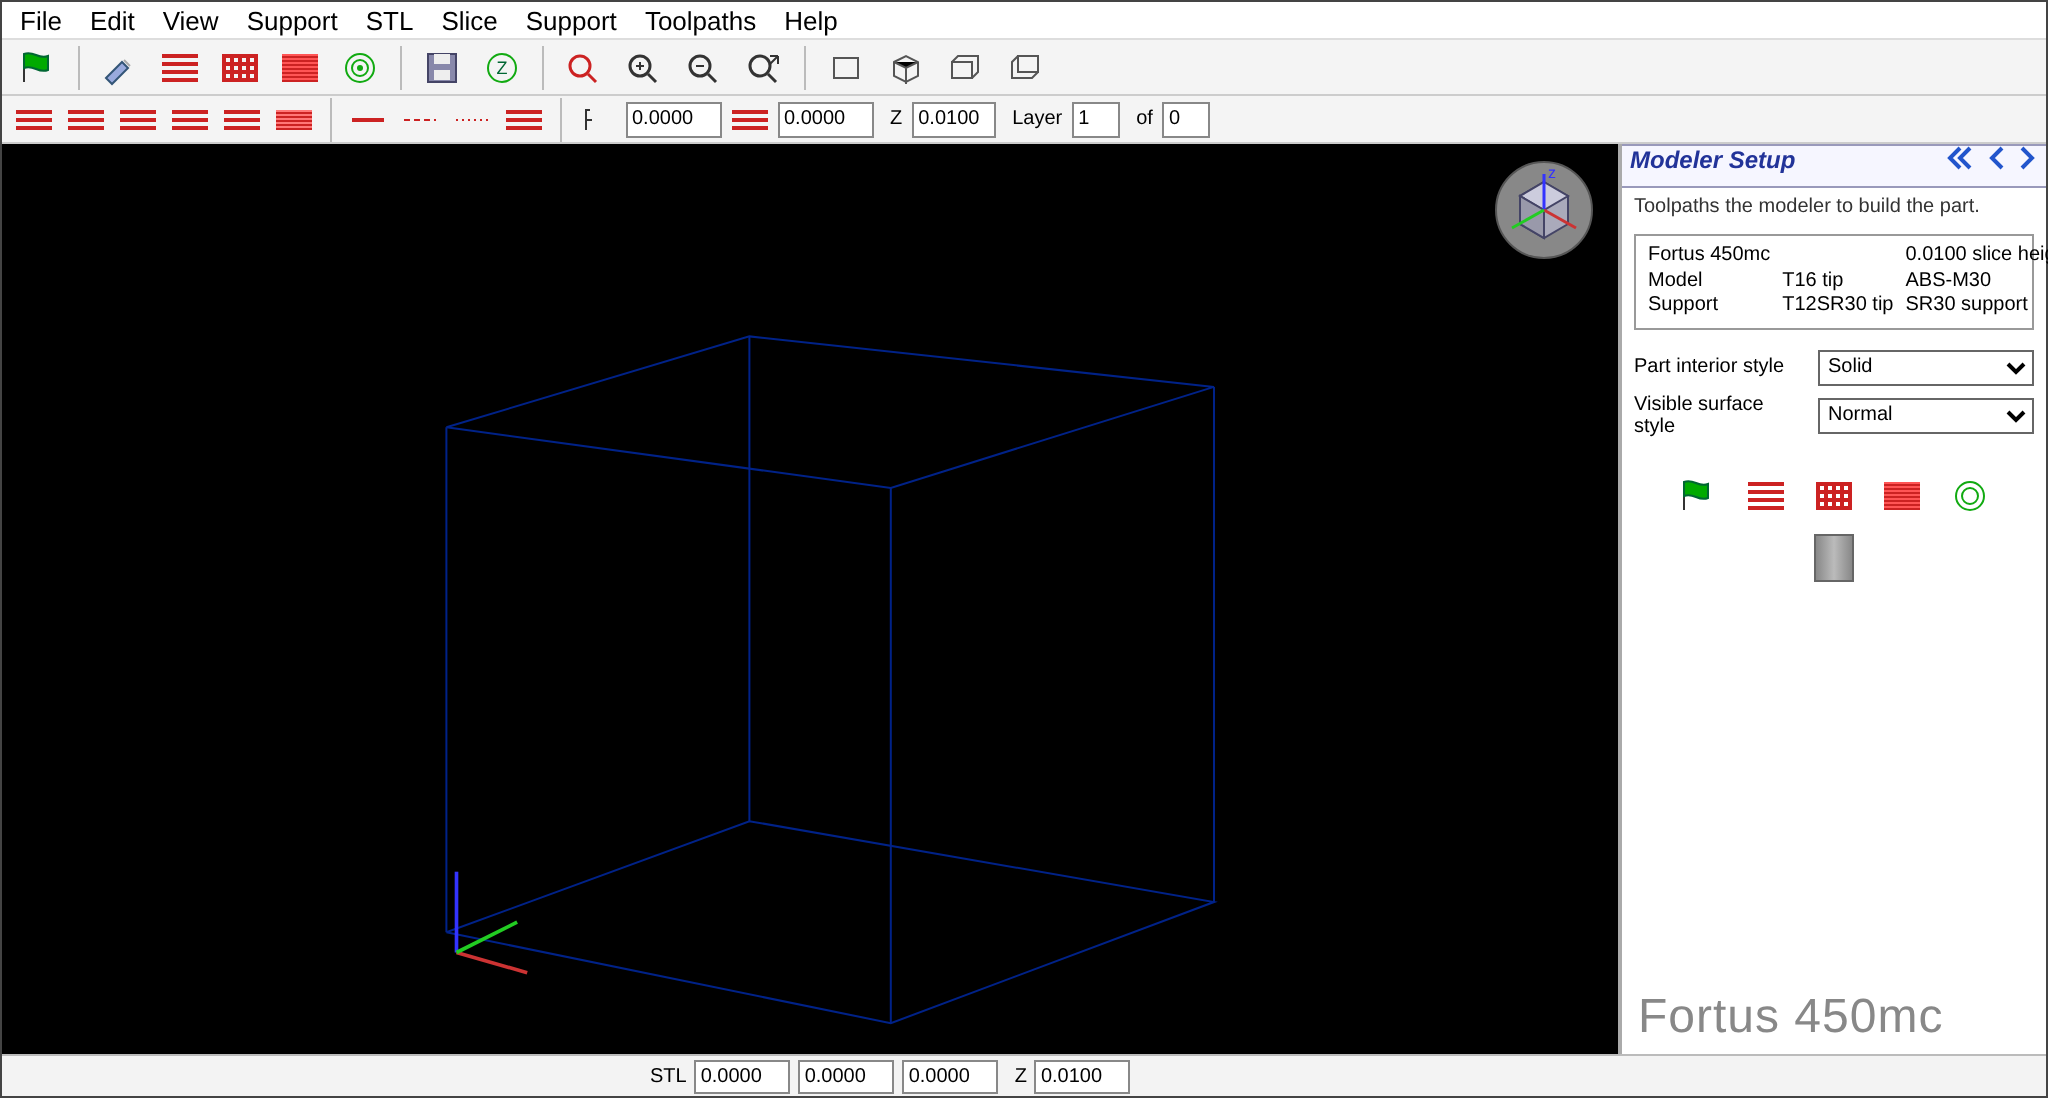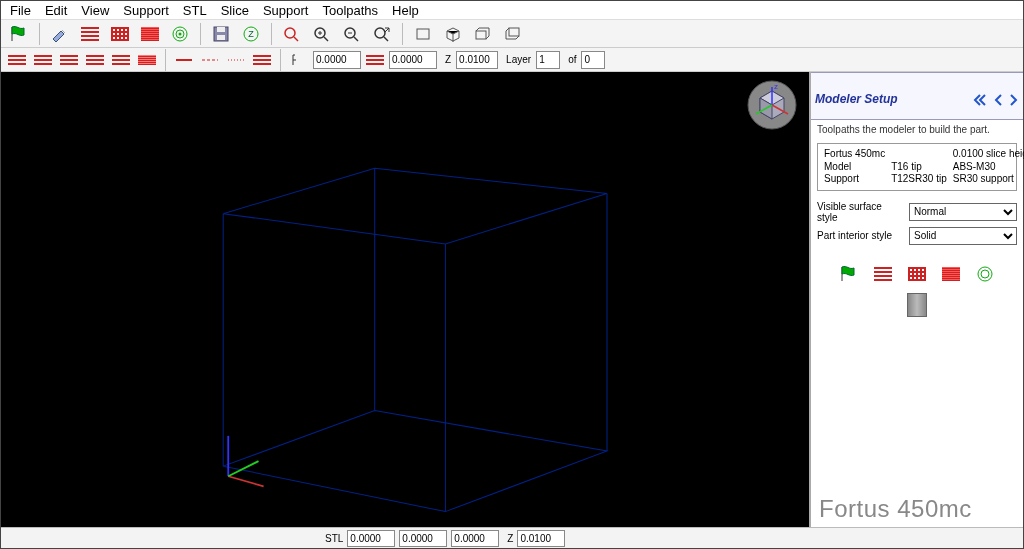--- a/index.html
+++ b/index.html
@@ -26,21 +26,21 @@
   .tb-field { height: 18px; font-size: 10px; border: 1px solid #888; padding: 0 2px; box-sizing: border-box; background: #fff; text-align: left; }
   .lbl { font-size: 10px; margin: 0 3px 0 6px; }
 
   
   .main-area { flex: 1; display: flex; min-height: 0; }
   .viewport { flex: 1; background: #000; position: relative; border-right: 1px solid #aaa; }
   .viewcube { position: absolute; top: 8px; right: 12px; width: 50px; height: 50px; }
   .sidebar { width: 212px; display: flex; flex-direction: column; background: #fff; border-left: 1px solid #aaa; }
 
   
-  .side-head { display: flex; align-items: flex-end; height: 20px; padding: 13px 4px; border-top: 1px solid #99b; border-bottom: 1px solid #99b; background: #f6f6ff; }
+  .side-head { display: flex; align-items: flex-start; height: 20px; padding: 0 4px; border-top: 1px solid #99b; border-bottom: 1px solid #99b; background: #f6f6ff; }
   .side-head .side-title { flex: 1; font-weight: bold; font-style: italic; color: #223399; font-size: 12px; }
   .side-head .nav-btn svg { display:block; }
   .side-head .nav-btn { margin-left: 6px; }
   .side-desc { padding: 4px 6px 8px; font-size: 10px; color: #333; }
 
   .info-box { margin: 0 6px 8px; border: 1px solid #999; padding: 4px 6px; font-size: 10px; line-height: 1.25; display: grid; grid-template-columns: auto 1fr auto; column-gap: 6px; }
   .info-box .cell { white-space: nowrap; }
 
   .form-row { display: flex; align-items: center; padding: 2px 6px; gap: 4px; }
   .form-row .flabel { width: 88px; font-size: 10px; }
@@ -299,26 +299,26 @@
         <span class="cell">0.0100 slice height</span>
         <span class="cell">Model</span>
         <span class="cell">T16 tip</span>
         <span class="cell">ABS-M30</span>
         <span class="cell">Support</span>
         <span class="cell">T12SR30 tip</span>
         <span class="cell">SR30 support</span>
       </div>
 
       <div class="form-row">
+        <span class="flabel">Part interior style</span>
+        <select><option>Solid</option></select>
+      </div>
+      <div class="form-row">
         <span class="flabel">Visible surface style</span>
         <select><option>Normal</option></select>
-      </div>
-      <div class="form-row">
-        <span class="flabel">Part interior style</span>
-        <select><option>Solid</option></select>
       </div>
 
       <div class="side-icons">
         <div class="tb-btn">
             <svg width="20" height="18">
               <path d="M3 2v14" stroke="#333"></path>
               <path d="M3 2c5-2 7 3 12 1v7c-5 2-7-3-12-1z" fill="#0a0" stroke="#063"></path>
             </svg>
           </div>
         <div class="tb-btn">

